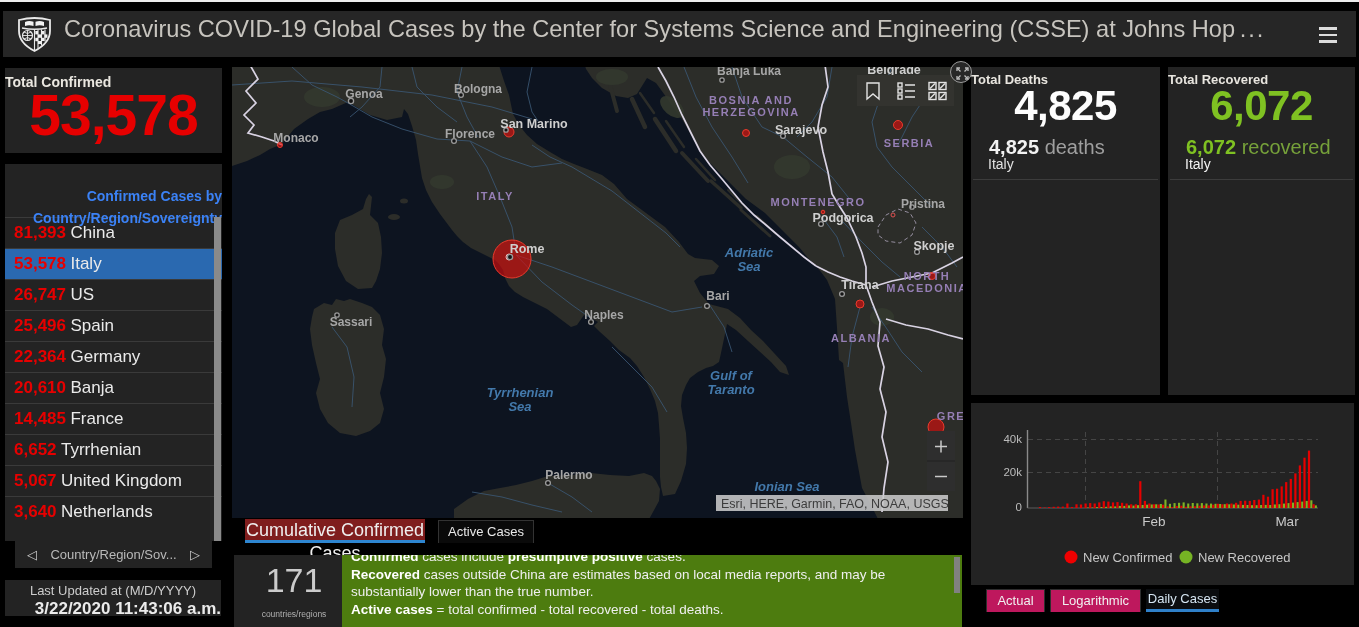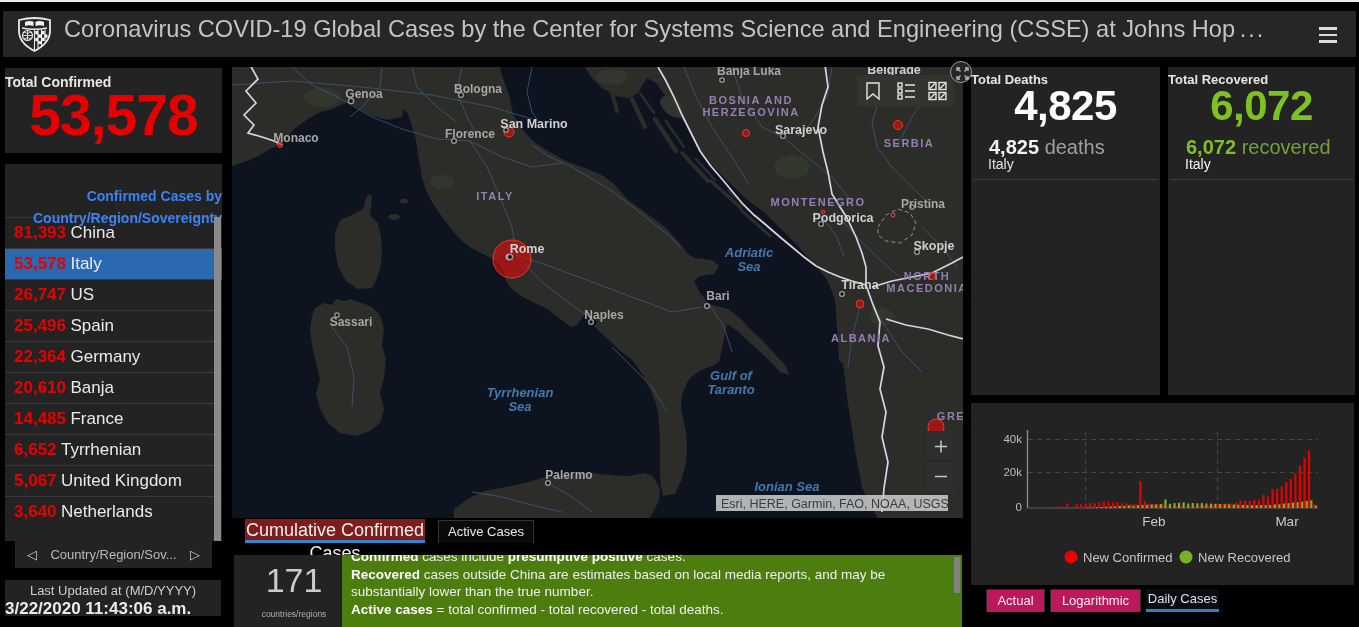--- a/index.html
+++ b/index.html
@@ -18,21 +18,21 @@
 #listpanel .hd{padding-top:21px;text-align:right;color:#3b82f6;font-size:14px;font-weight:bold;line-height:22px;height:53px}
 .lrow{height:31px;line-height:30px;border-top:1px solid #3a3a3a;padding-left:9px;white-space:nowrap}
 .lrow.sel{background:#2a69b0}
 .rn{color:#e60000;font-weight:bold;font-size:17px}
 .cn{color:#eaeaea;font-size:17px}
 #lscroll{left:214px;top:217px;width:7px;height:324px;background:#8a8a8a}
 #pager{left:15px;top:541px;width:197px;height:27px;background:#232323;color:#b9b9b9;font-size:13px;text-align:center;line-height:27px}
 #pager .ar{position:absolute;top:0;font-size:13px;color:#cccccc}
 #lupd{left:5px;top:580px;width:216px;height:36px}
 #lupd .a{margin-top:3px;text-align:center;color:#cdcdcd;font-size:13px}
-#lupd .b{text-align:left;color:#ebebeb;font-size:17px;font-weight:bold;margin-top:1px}
+#lupd .b{text-align:right;color:#ebebeb;font-size:17px;font-weight:bold;margin-top:1px}
 
 #deaths{left:971px;top:67px;width:189px;height:328px}
 #recov{left:1168px;top:67px;width:187px;height:328px}
 .pt{margin-top:5px;text-align:left;color:#e8e5df;font-size:13px;font-weight:bold}
 .bign{margin-top:0;text-align:center;font-size:42px;font-weight:bold;letter-spacing:-0.5px;line-height:38px}
 #deaths .bign{color:#fdfdfd}
 #recov .bign{color:#7fc122}
 .sline{font-size:20px;padding-left:18px;line-height:17px;margin-top:14px;white-space:nowrap}
 .sline2{font-size:14px;padding-left:17px;line-height:16px;color:#e2e2e2}
 .hr{height:1px;background:#3c3c3c;margin:7px 2px 0 2px}

